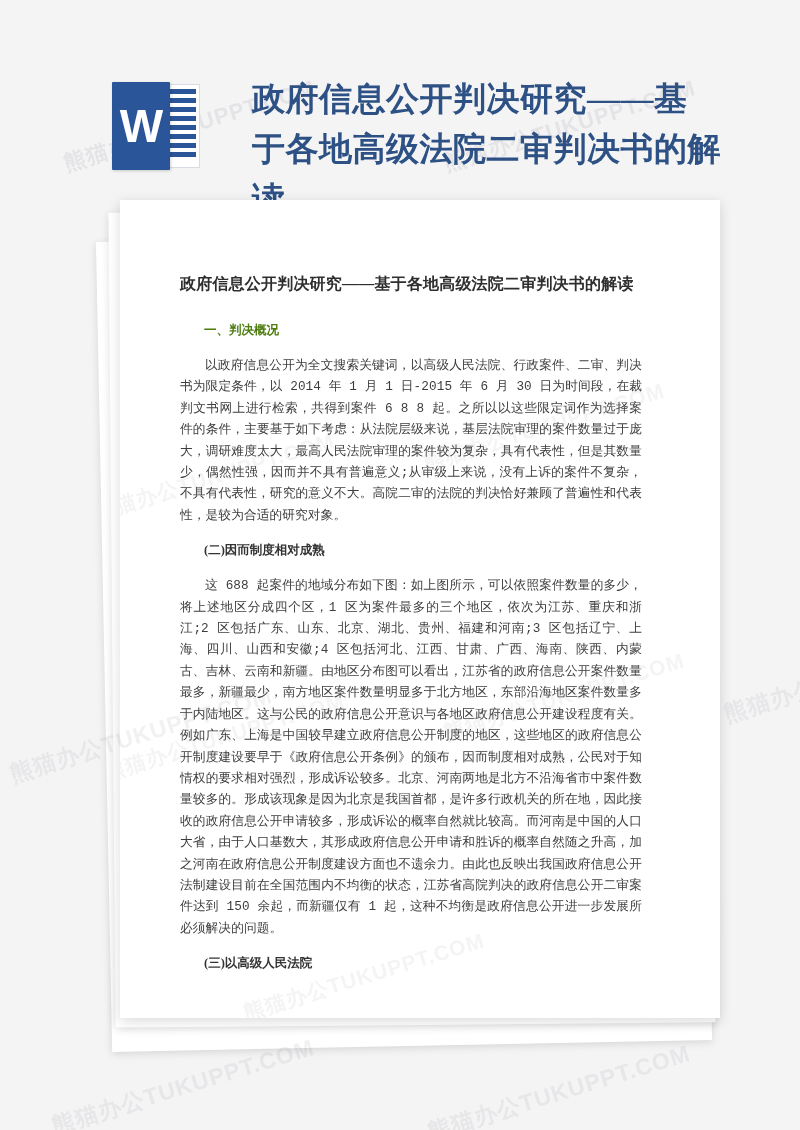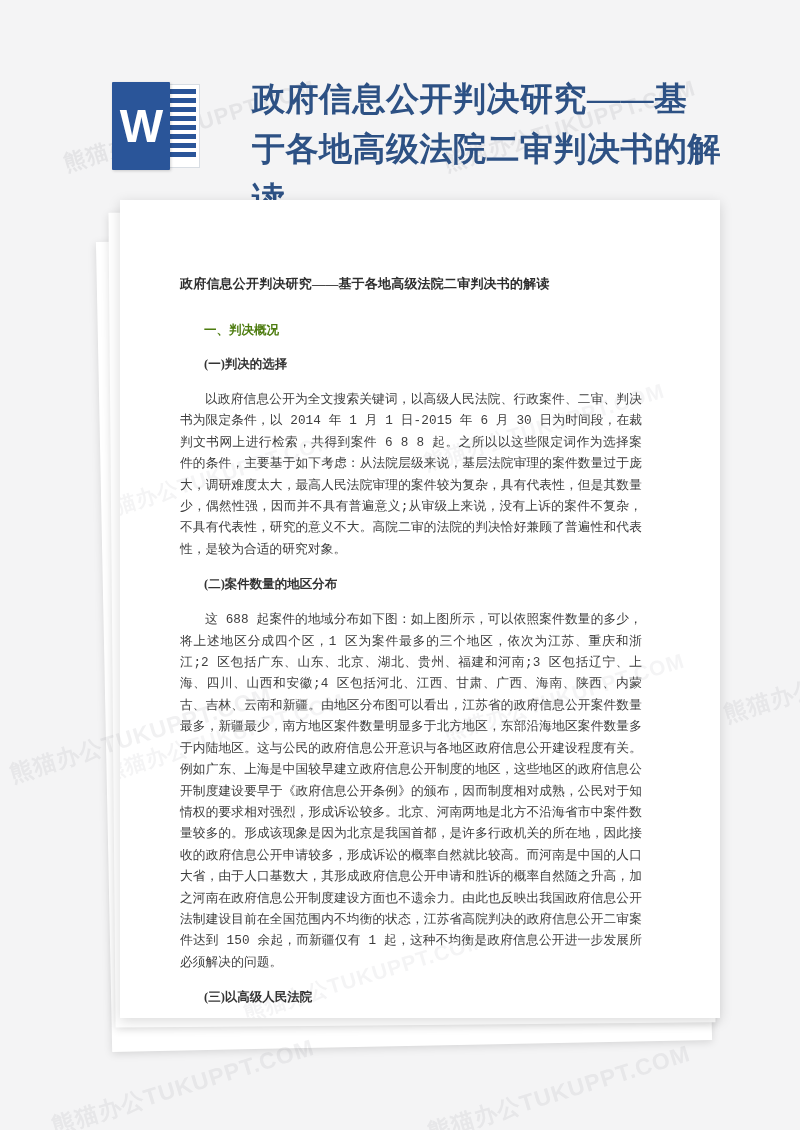--- a/index.html
+++ b/index.html
@@ -122,21 +122,21 @@
   #doc-body {
     position: absolute;
     left: 60px;
     top: 70px;
     width: 478px;
     color: #3a3a3a;
   }
 
   .doc-title {
     font-family: "Liberation Serif", "DejaVu Serif", serif;
-    font-size: 13px;
+    font-size: 16px;
     font-weight: bold;
     line-height: 27px;
     color: #2e2e2e;
     margin: 0 11px 24px 0;
     letter-spacing: 0.2px;
   }
   .h2 {
     font-family: "Liberation Serif", "DejaVu Serif", serif;
     font-size: 12.5px;
     font-weight: bold;
@@ -232,24 +232,23 @@
   <div class="wm wm-in" style="left:-20px; top:560px;">熊猫办公TUKUPPT.COM</div>
   <div class="wm wm-in" style="left:320px; top:520px;">熊猫办公TUKUPPT.COM</div>
   <div class="wm wm-in" style="left:120px; top:800px;">熊猫办公TUKUPPT.COM</div>
 
   <div id="doc-body">
 
     <div class="doc-title">政府信息公开判决研究——基于各地高级法院二审判决书的解读</div>
 
     <div class="h2">一、判决概况</div>
 
-    <div class="h3">(一)判决的选择</div>
     <p class="para">以政府信息公开为全文搜索关键词，以高级人民法院、行政案件、二审、判决书为限定条件，以 2014 年 1 月 1 日-2015 年 6 月 30 日为时间段，在裁判文书网上进行检索，共得到案件 6 8 8 起。之所以以这些限定词作为选择案件的条件，主要基于如下考虑：从法院层级来说，基层法院审理的案件数量过于庞大，调研难度太大，最高人民法院审理的案件较为复杂，具有代表性，但是其数量少，偶然性强，因而并不具有普遍意义;从审级上来说，没有上诉的案件不复杂，不具有代表性，研究的意义不大。高院二审的法院的判决恰好兼顾了普遍性和代表性，是较为合适的研究对象。</p>
 
-    <div class="h3">(二)案件数量的地区分布</div>
+    <div class="h3">(二)因而制度相对成熟</div>
     <p class="para">这 688 起案件的地域分布如下图：如上图所示，可以依照案件数量的多少，将上述地区分成四个区，1 区为案件最多的三个地区，依次为江苏、重庆和浙江;2 区包括广东、山东、北京、湖北、贵州、福建和河南;3 区包括辽宁、上海、四川、山西和安徽;4 区包括河北、江西、甘肃、广西、海南、陕西、内蒙古、吉林、云南和新疆。由地区分布图可以看出，江苏省的政府信息公开案件数量最多，新疆最少，南方地区案件数量明显多于北方地区，东部沿海地区案件数量多于内陆地区。这与公民的政府信息公开意识与各地区政府信息公开建设程度有关。例如广东、上海是中国较早建立政府信息公开制度的地区，这些地区的政府信息公开制度建设要早于《政府信息公开条例》的颁布，因而制度相对成熟，公民对于知情权的要求相对强烈，形成诉讼较多。北京、河南两地是北方不沿海省市中案件数量较多的。形成该现象是因为北京是我国首都，是许多行政机关的所在地，因此接收的政府信息公开申请较多，形成诉讼的概率自然就比较高。而河南是中国的人口大省，由于人口基数大，其形成政府信息公开申请和胜诉的概率自然随之升高，加之河南在政府信息公开制度建设方面也不遗余力。由此也反映出我国政府信息公开法制建设目前在全国范围内不均衡的状态，江苏省高院判决的政府信息公开二审案件达到 150 余起，而新疆仅有 1 起，这种不均衡是政府信息公开进一步发展所必须解决的问题。</p>
 
     <div class="h3">(三)以高级人民法院</div>
 
   </div>
 </div>
 
 <div class="wm wm-out" style="left:48px; top:1112px;">熊猫办公TUKUPPT.COM</div>
 <div class="wm wm-out" style="left:424px; top:1118px;">熊猫办公TUKUPPT.COM</div>
 <div class="wm wm-out" style="left:720px; top:700px;">熊猫办公TUKUPPT.COM</div>

